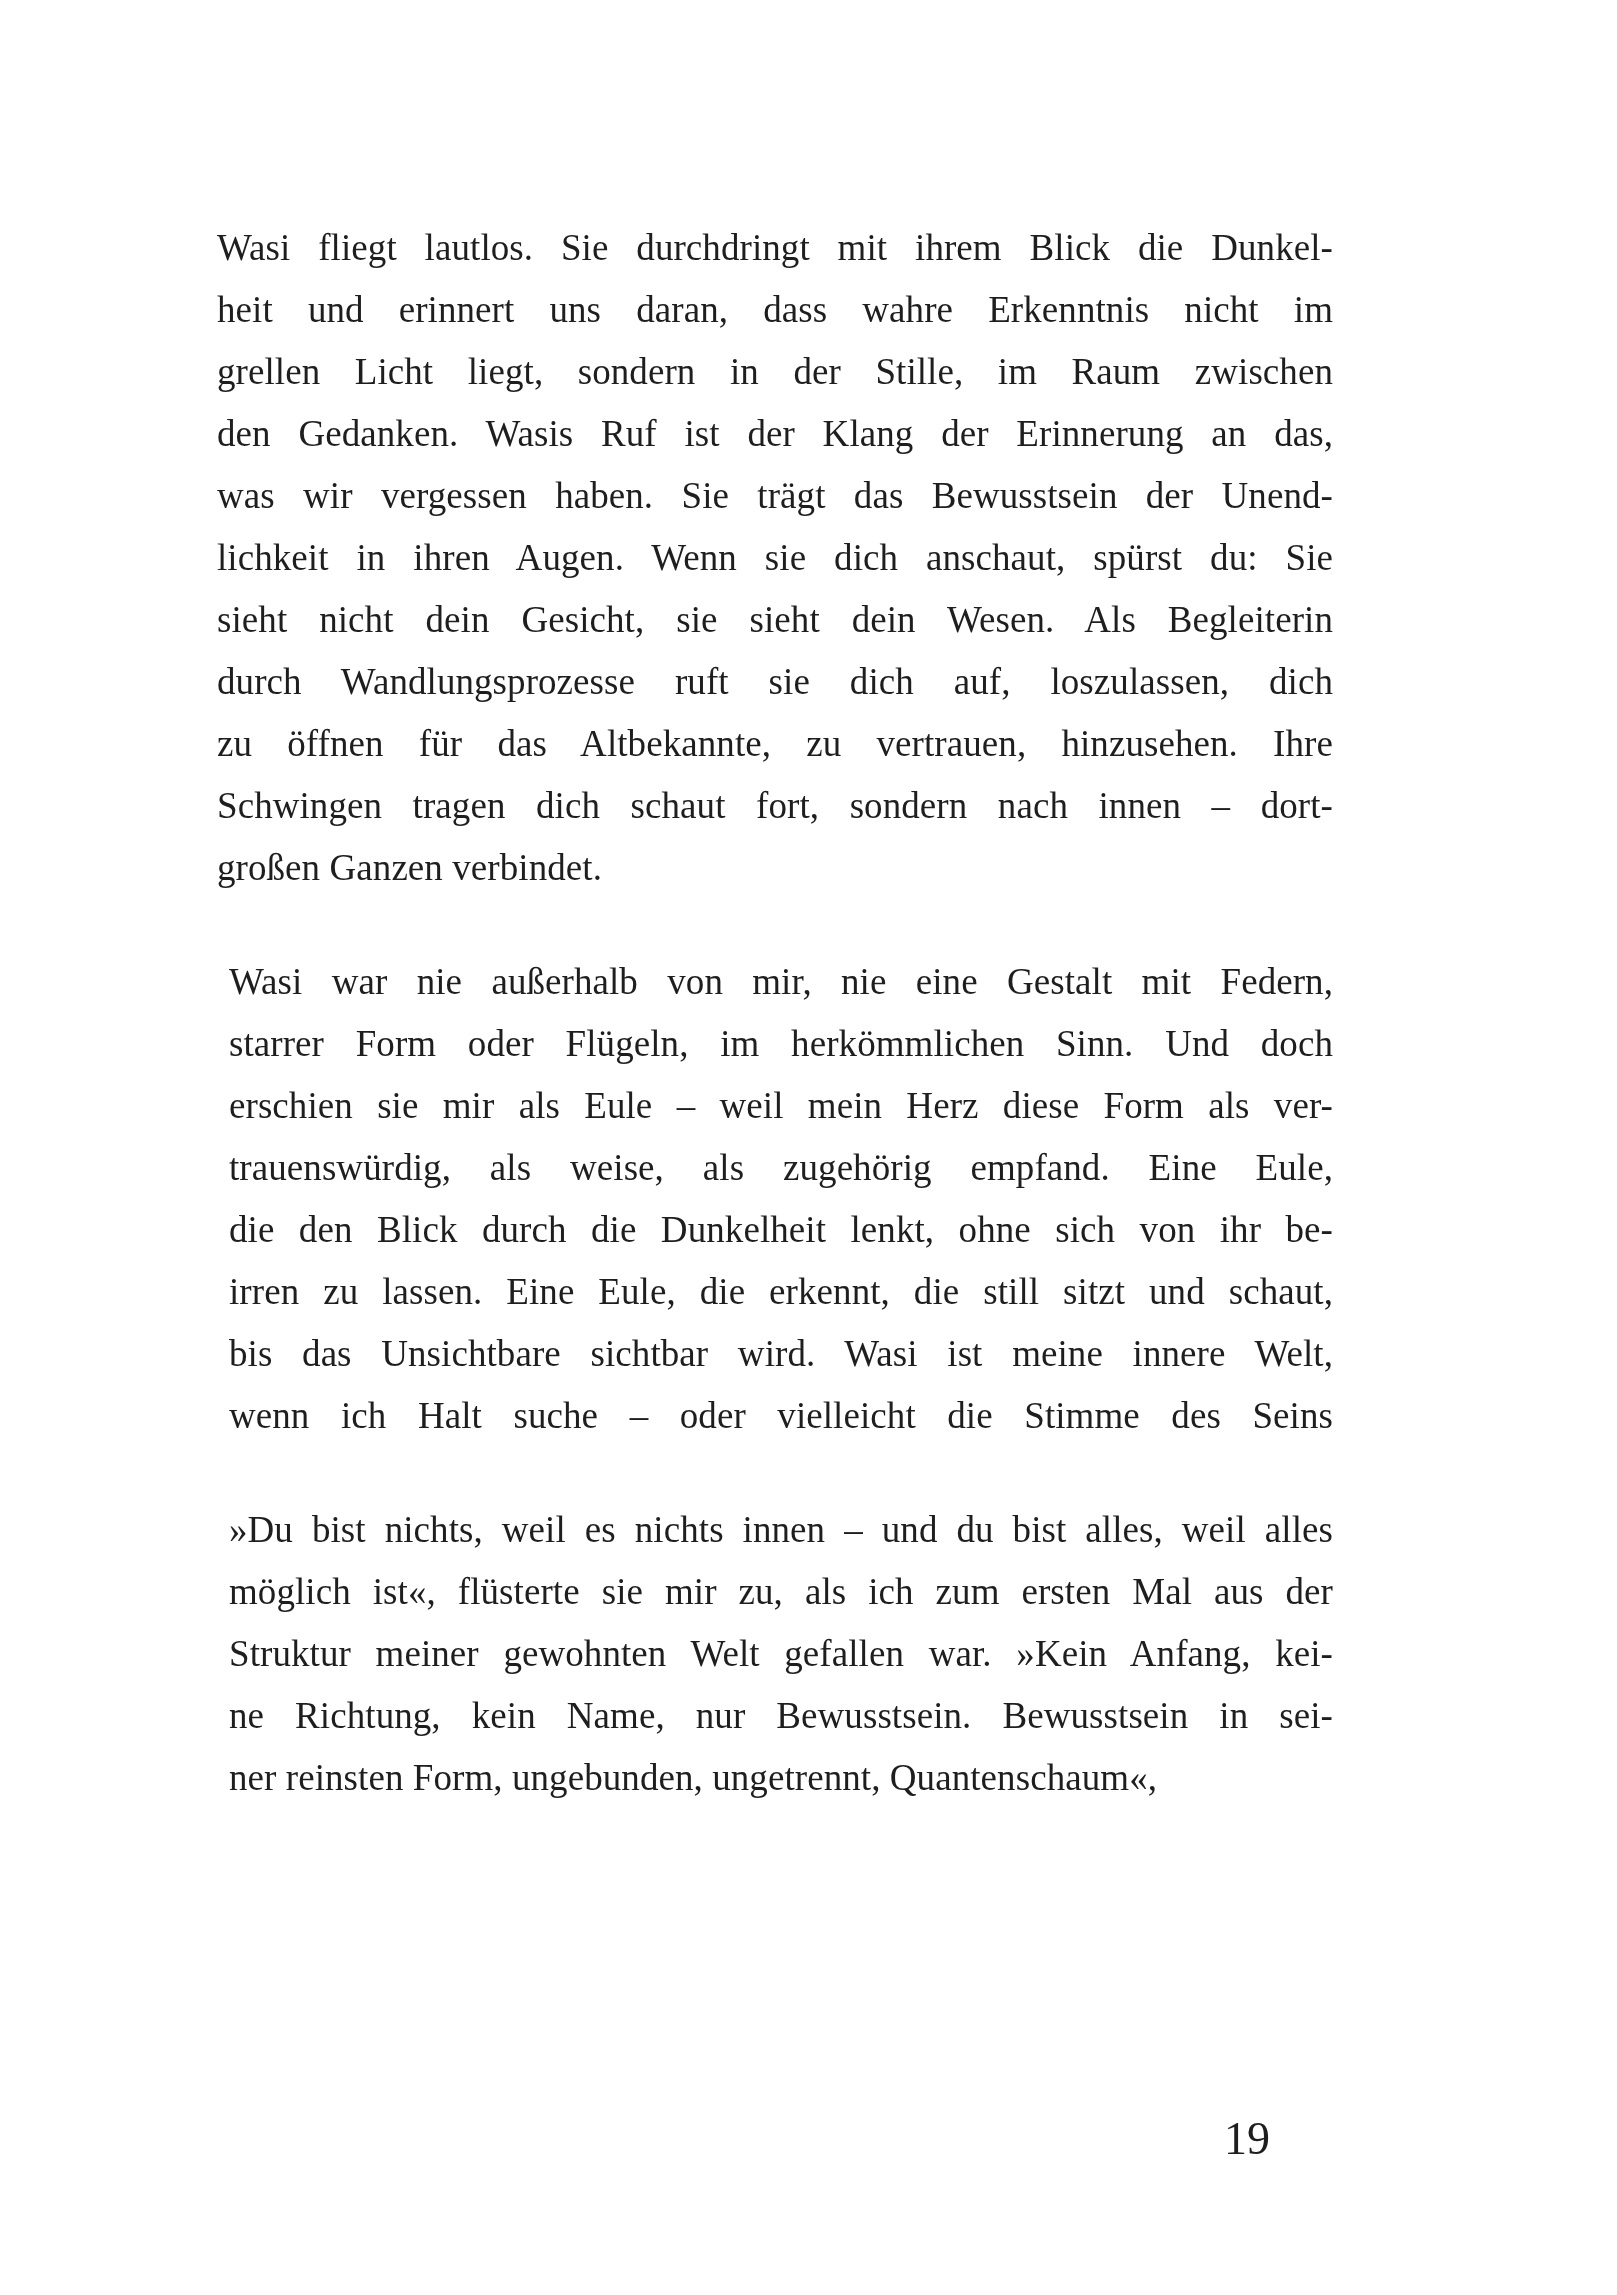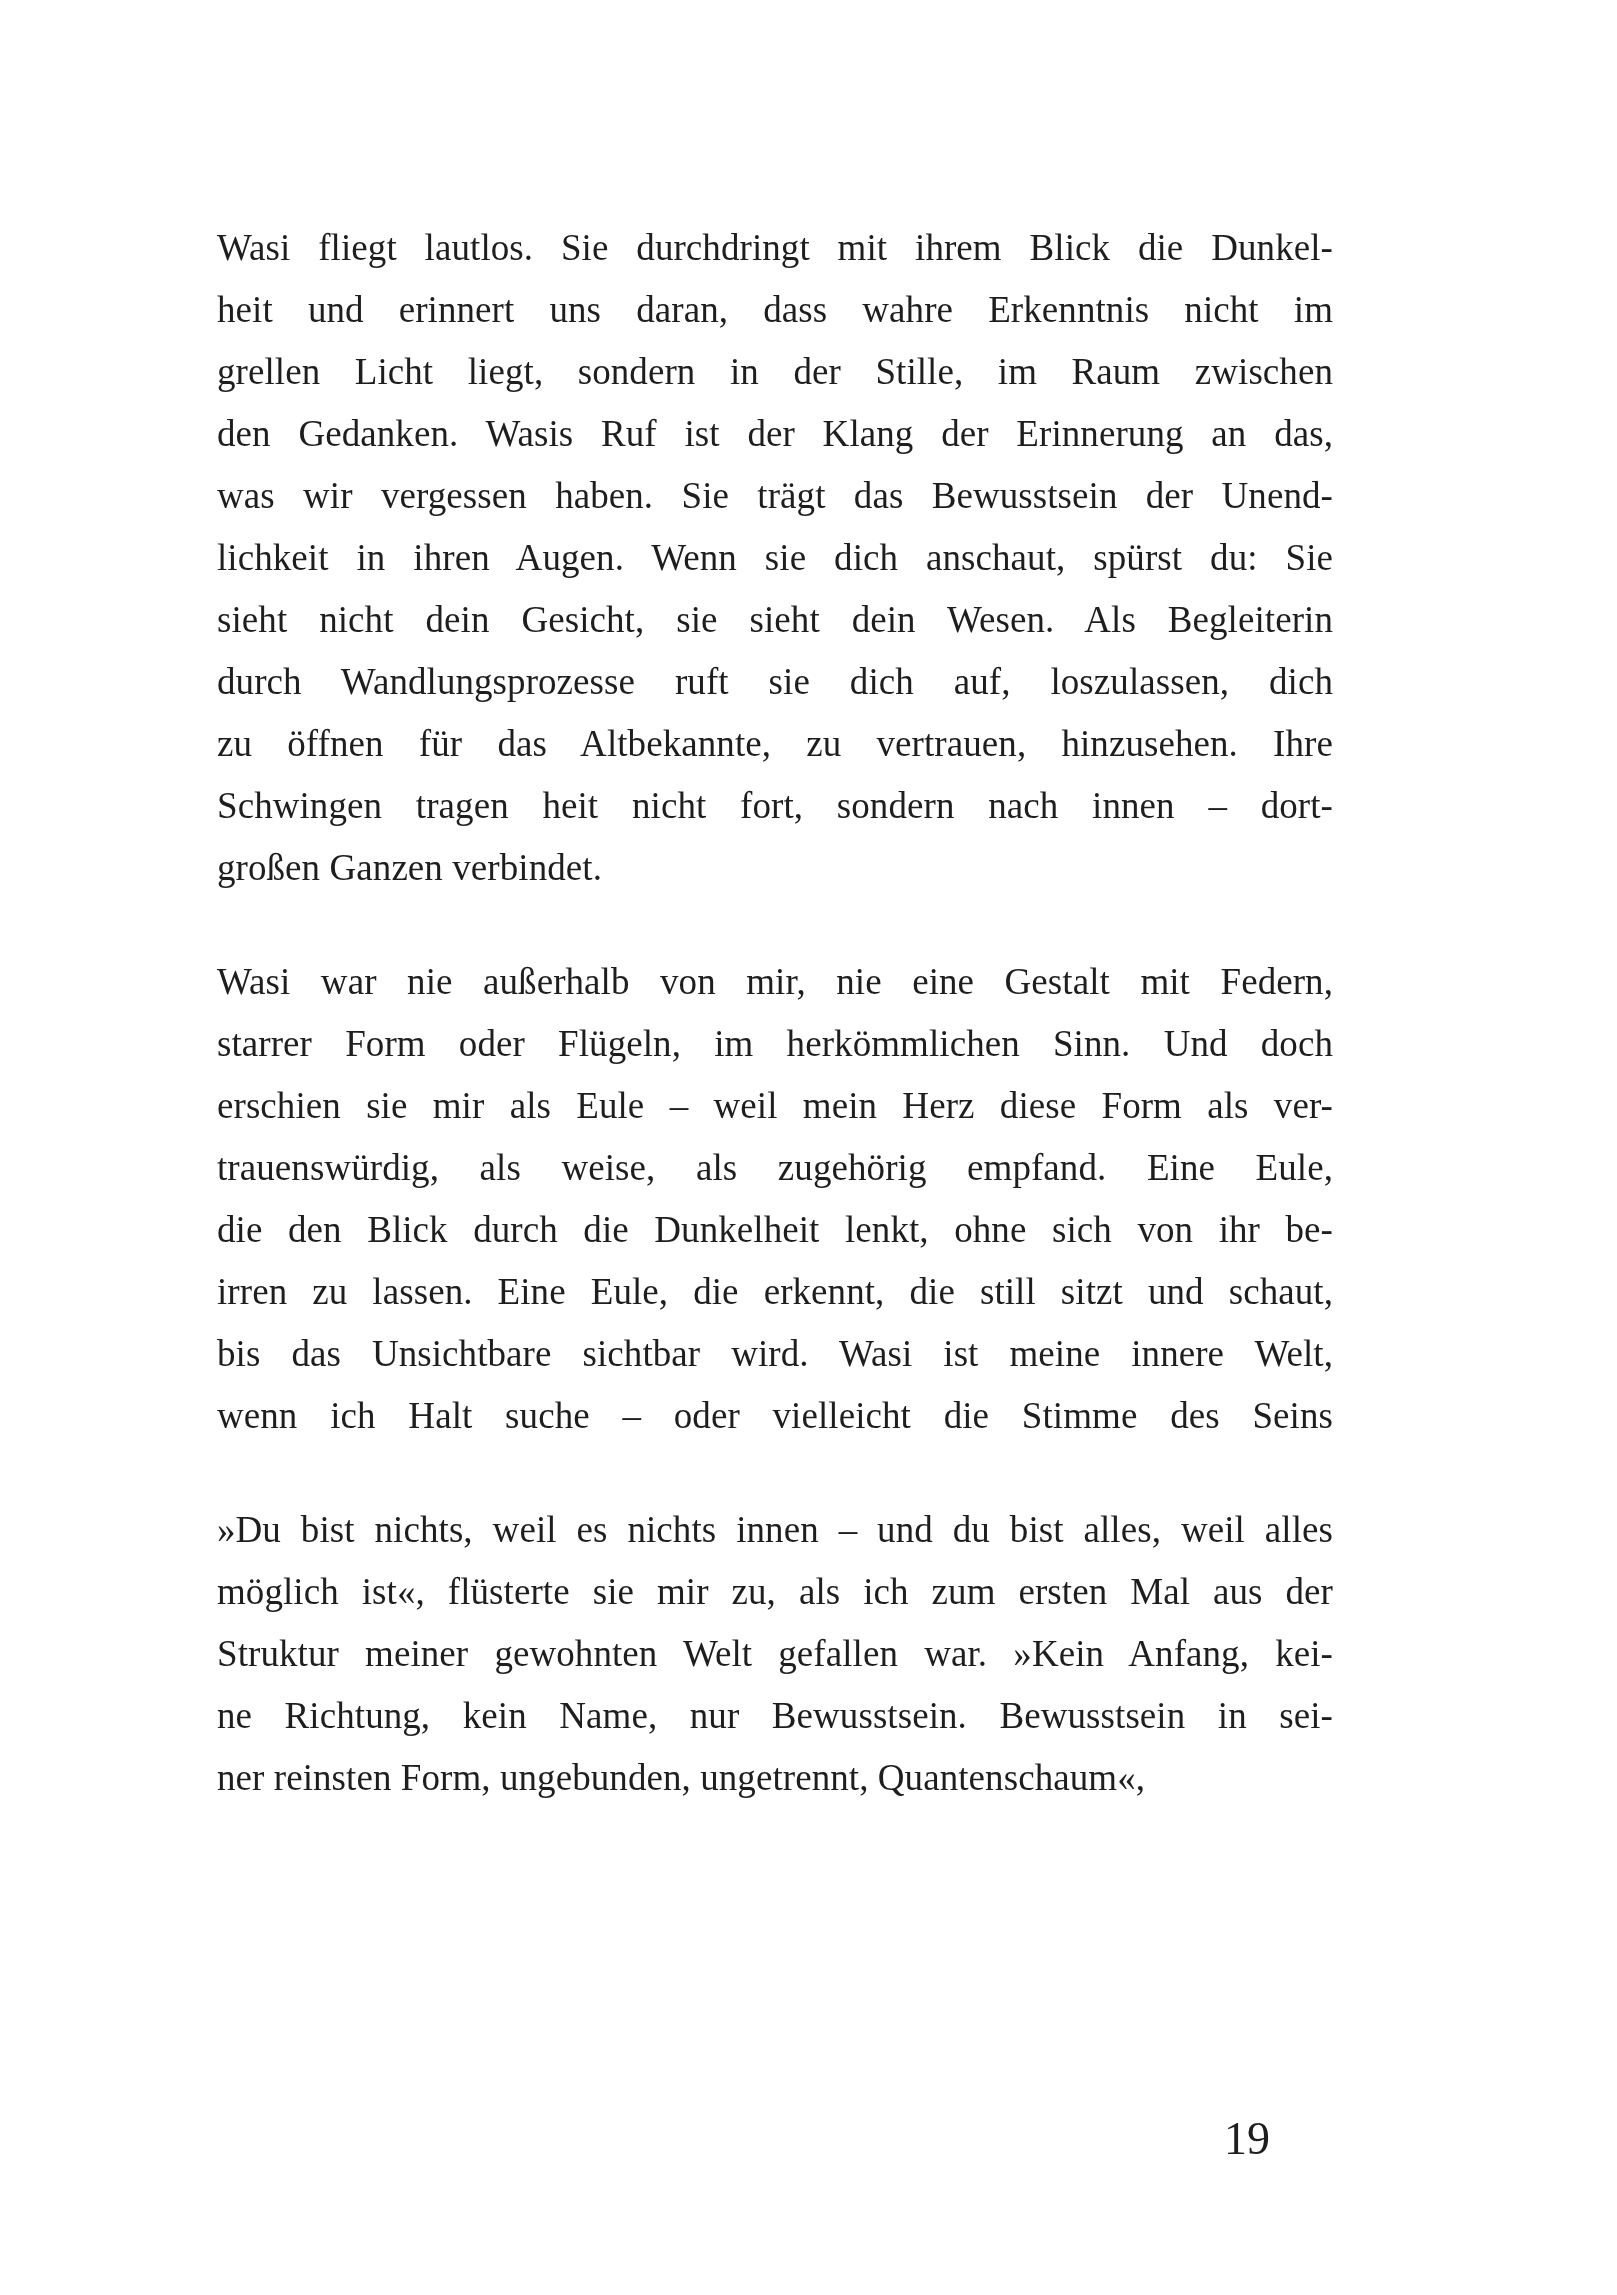--- a/index.html
+++ b/index.html
@@ -24,20 +24,21 @@
     position: absolute;
     left: 217px;
     top: 217px;
     width: 1116px;
     font-size: 37px;
     line-height: 62px;
     letter-spacing: 0.002em;
   }
   .paragraph + .paragraph {
     margin-top: 52px;
+    margin-left: 12px;
   }
   .line {
     text-align: justify;
     text-align-last: justify;
   }
   .line.last {
     text-align-last: left;
   }
   .page-number {
     position: absolute;
@@ -56,21 +57,21 @@
       <div class="paragraph">
         <div class="line">Wasi fliegt lautlos. Sie durchdringt mit ihrem Blick die Dunkel-</div>
         <div class="line">heit und erinnert uns daran, dass wahre Erkenntnis nicht im</div>
         <div class="line">grellen Licht liegt, sondern in der Stille, im Raum zwischen</div>
         <div class="line">den Gedanken. Wasis Ruf ist der Klang der Erinnerung an das,</div>
         <div class="line">was wir vergessen haben. Sie trägt das Bewusstsein der Unend-</div>
         <div class="line">lichkeit in ihren Augen. Wenn sie dich anschaut, spürst du: Sie</div>
         <div class="line">sieht nicht dein Gesicht, sie sieht dein Wesen. Als Begleiterin</div>
         <div class="line">durch Wandlungsprozesse ruft sie dich auf, loszulassen, dich</div>
         <div class="line">zu öffnen für das Altbekannte, zu vertrauen, hinzusehen. Ihre</div>
-        <div class="line">Schwingen tragen heit nicht fort, sondern nach innen – dort-</div>
+        <div class="line">Schwingen tragen dich schaut fort, sondern nach innen – dort-</div>
         <div class="line last">großen Ganzen verbindet.</div>
       </div>
       <div class="paragraph">
         <div class="line">Wasi war nie außerhalb von mir, nie eine Gestalt mit Federn,</div>
         <div class="line">starrer Form oder Flügeln, im herkömmlichen Sinn. Und doch</div>
         <div class="line">erschien sie mir als Eule – weil mein Herz diese Form als ver-</div>
         <div class="line">trauenswürdig, als weise, als zugehörig empfand. Eine Eule,</div>
         <div class="line">die den Blick durch die Dunkelheit lenkt, ohne sich von ihr be-</div>
         <div class="line">irren zu lassen. Eine Eule, die erkennt, die still sitzt und schaut,</div>
         <div class="line">bis das Unsichtbare sichtbar wird. Wasi ist meine innere Welt,</div>

